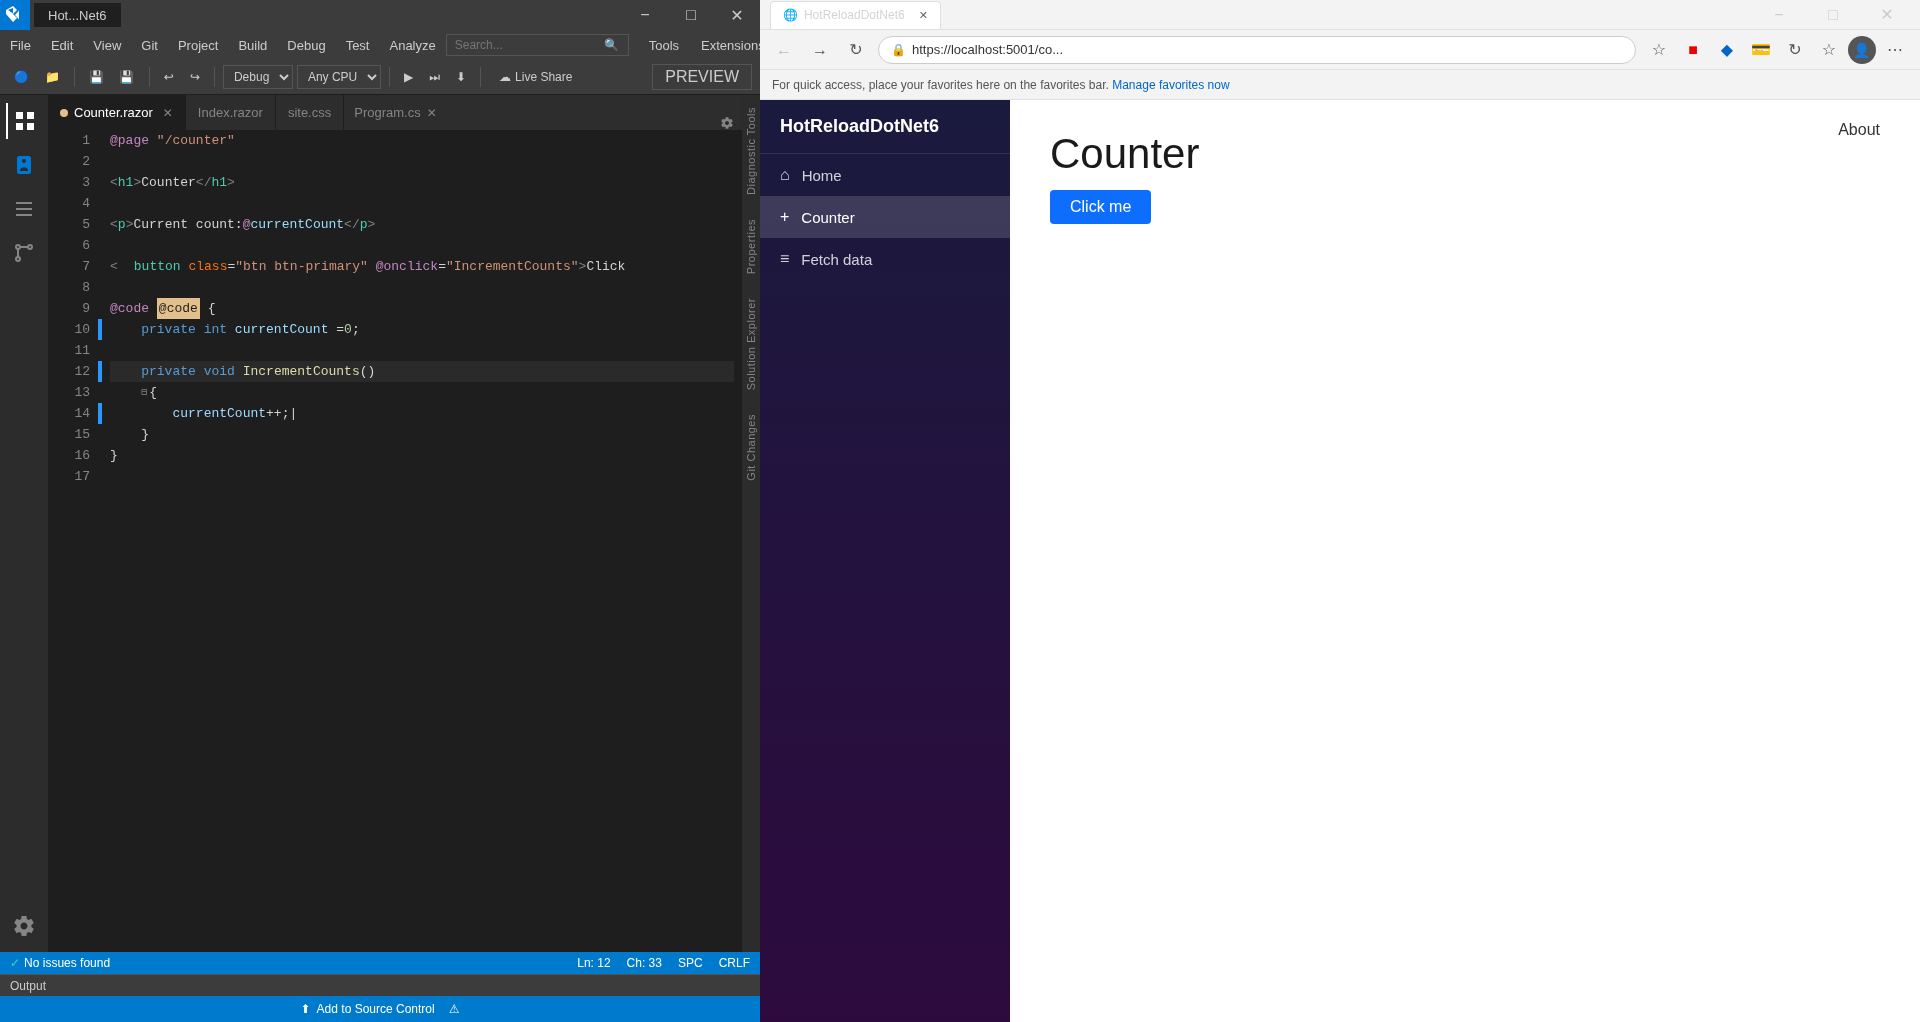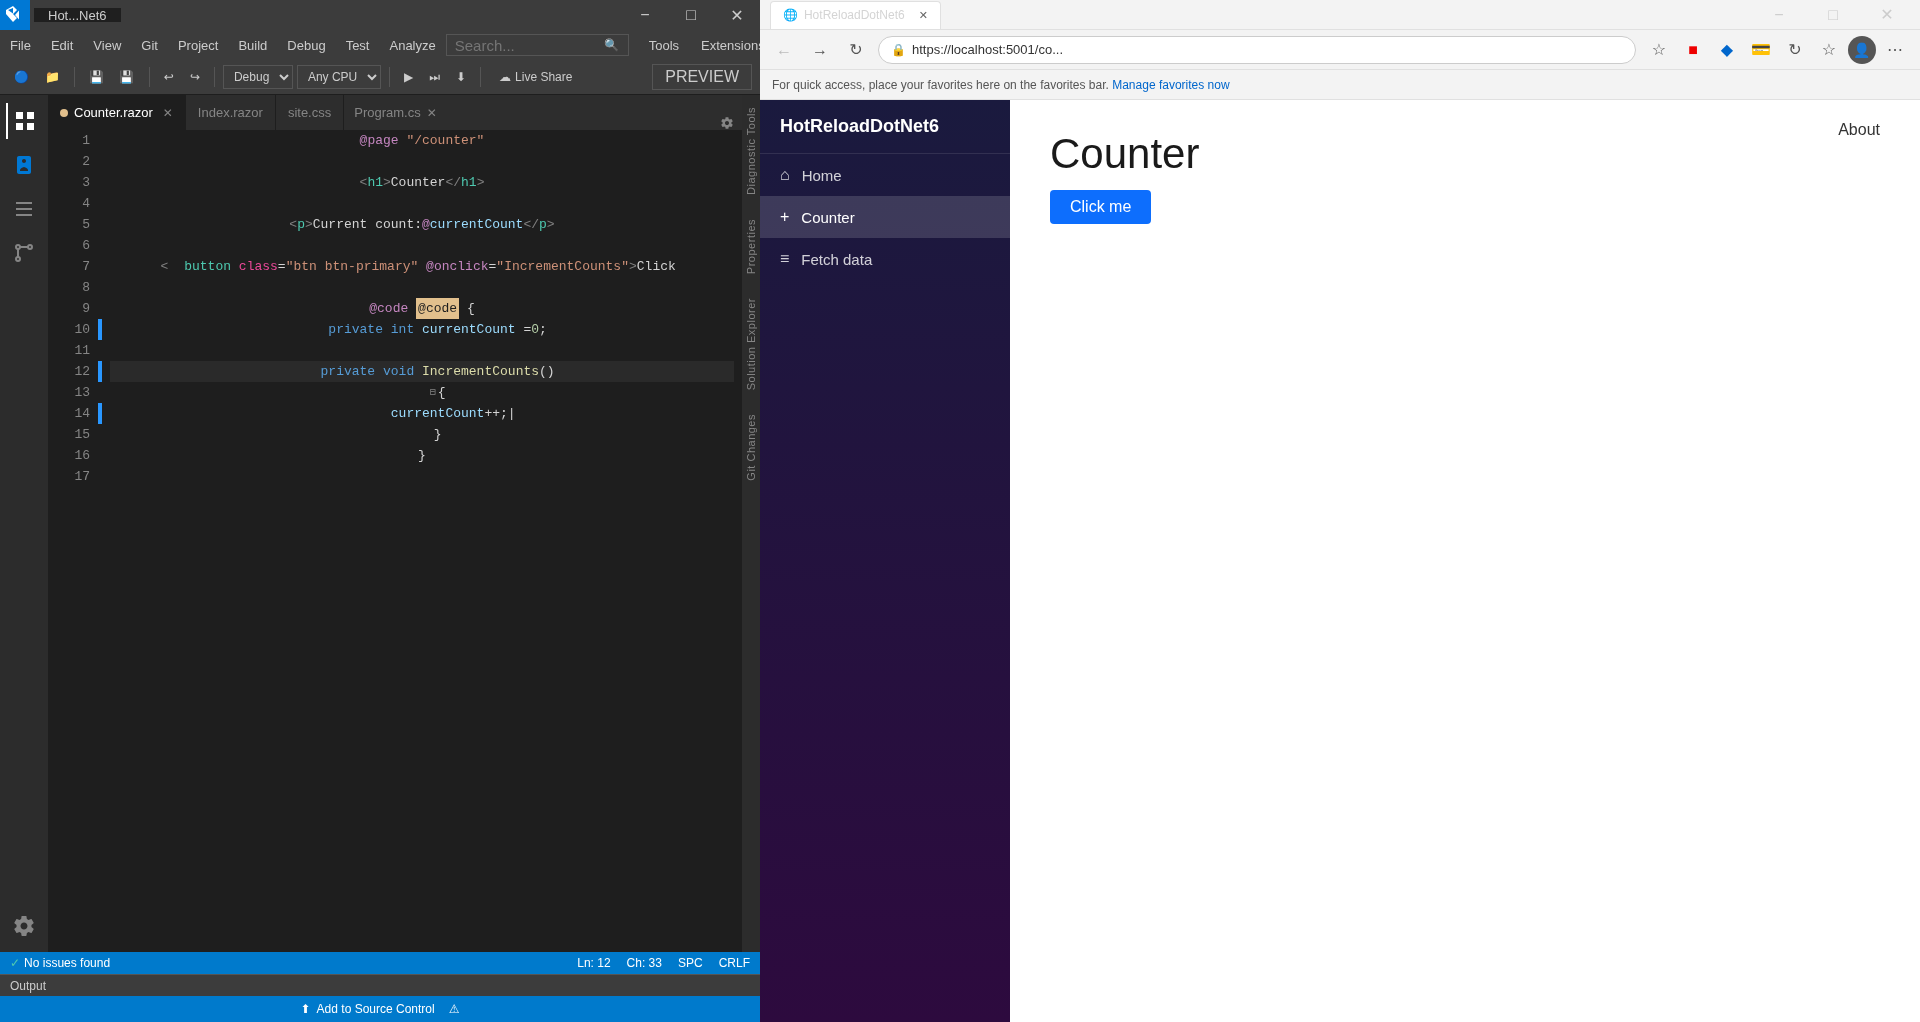--- a/index.html
+++ b/index.html
@@ -10,21 +10,21 @@
       display: flex; align-items: center; background: #3c3c3c; height: 30px; flex-shrink: 0;
       font-size: 13px; color: #cccccc;
     }
     .menu-item { padding: 0 10px; height: 30px; display: flex; align-items: center; cursor: pointer; }
     .menu-spacer { flex: 1; }
     .search-box {
       background: #3c3c3c; border: 1px solid #555; height: 22px; width: 200px;
       display: flex; align-items: center; padding: 0 8px; font-size: 12px; color: #ccc;
       margin-right: 10px;
     }
-    .search-box input { background: transparent; border: none; outline: none; color: #f0abfc; font-size: 15px; width: 150px; }
+    .search-box input { background: transparent; border: none; outline: none; color: #f0abfc; font-size: 12px; width: 150px; }
 
     
     .toolbar {
       display: flex; align-items: center; background: #3c3c3c; height: 35px; flex-shrink: 0;
       padding: 0 8px; gap: 4px; border-bottom: 1px solid #1e1e1e;
     }
     .toolbar-btn {
       background: transparent; border: none; color: #ccc; cursor: pointer; padding: 2px 6px;
       font-size: 12px; display: flex; align-items: center; gap: 4px; height: 28px;
     }
@@ -79,21 +79,21 @@
     .code-editor {
       flex: 1; display: flex; overflow: hidden; font-family: 'Consolas', 'Courier New', monospace;
       font-size: 13px; line-height: 21px; position: relative;
     }
     .line-numbers {
       width: 50px; background: #1e1e1e; color: #858585; text-align: right;
       padding: 0 8px 0 0; user-select: none; flex-shrink: 0;
     }
     .line-numbers div { height: 21px; }
     .code-content { flex: 1; padding: 0 8px; overflow: auto; position: relative; }
-    .code-line { height: 21px; white-space: nowrap; display: flex; align-items: center; justify-content: center; }
+    .code-line { height: 21px; white-space: nowrap; display: flex; align-items: center; }
 
     
     .kw-blue { color: #569cd6; }
     .kw-pink { color: #c586c0; }
     .kw-yellow { color: #dcdcaa; }
     .str-orange { color: #ce9178; }
     .str-yellow-bg { background: #e2c08d; color: #1e1e1e; padding: 0 2px; }
     .attr-lightblue { color: #9cdcfe; }
     .tag-gray { color: #808080; }
     .num-green { color: #b5cea8; }
@@ -200,21 +200,21 @@
       text-decoration: none;
     }
 
     
     .vs-title-bar {
       height: 30px; background: #3c3c3c; display: flex; align-items: center;
       font-size: 12px; color: #ccc; flex-shrink: 0;
     }
     .vs-tab-area { display: flex; align-items: center; flex: 1; padding: 0 4px; }
     .vs-window-tab {
-      height: 14px; padding: 0 14px; display: flex; align-items: center; background: #1f1f1f;
+      height: 24px; padding: 0 14px; display: flex; align-items: center; background: #1f1f1f;
       color: #ccc; font-size: 13px; gap: 6px; cursor: pointer;
     }
     .vs-window-controls { display: flex; align-items: center; margin-left: auto; }
     .vs-win-btn {
       width: 46px; height: 30px; border: none; background: transparent; color: #ccc;
       font-size: 16px; cursor: pointer; display: flex; align-items: center; justify-content: center;
     }
 
     .collapse-arrow { color: #858585; font-size: 10px; margin-right: 2px; }
   </style>
@@ -455,21 +455,21 @@
                 <span style="color:#4ec9b0;">p</span>
                 <span class="tag-gray">&gt;</span>
             </div>
 
             <div class="code-line"></div>
 
             <div class="code-line">
               <span class="tag-gray">&lt;</span>
                 <span style="color:#4ec9b0;margin-left:16px;">button</span>
               <span class="text-white">&nbsp;</span>
-              <span style="color:#ec4899;">class</span>
+              <span style="color:#f97316;">class</span>
                 <span class="text-white">=</span>
                 <span class="str-orange">"btn btn-primary"</span>
               <span class="text-white">&nbsp;</span>
               <span class="kw-pink">@onclick</span>
                 <span class="text-white">=</span>
                 <span class="str-orange">"IncrementCounts"</span>
                 <span class="tag-gray">&gt;</span>
               <span class="text-white">Click&nbsp;</span>
             </div>
 

